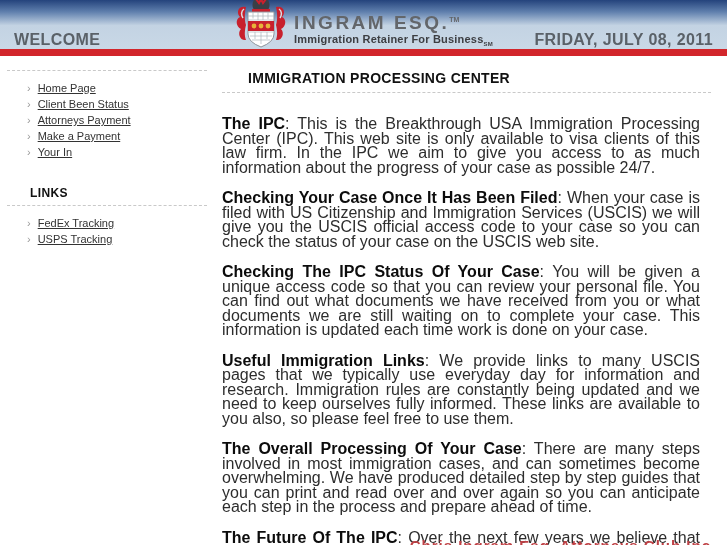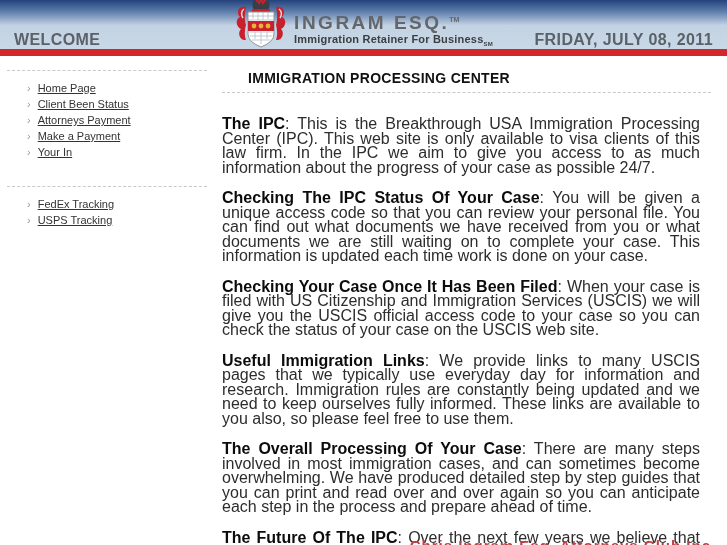--- a/index.html
+++ b/index.html
@@ -144,42 +144,43 @@
               <a class="sb-link">Make a Payment</a>
             </li>
             <li>
               <span class="bullet">›</span>
               <a class="sb-link">Your In</a>
             </li>
           </ul>
   </div>
 
   <div class="sb-section">
+    <div class="sb-title">LINKS</div>
     <hr class="sb-rule">
     <ul class="sb-list">
             <li>
               <span class="bullet">›</span>
               <a class="sb-link">FedEx Tracking</a>
             </li>
             <li>
               <span class="bullet">›</span>
               <a class="sb-link">USPS Tracking</a>
             </li>
           </ul>
   </div>
 </div>
     <div id="main">
       <h1 id="main-title">IMMIGRATION PROCESSING CENTER</h1>
       <hr id="title-rule">
       <div id="paragraphs">
   <p class="para"><span class="lead">The IPC</span><span>: </span><span>This is the Breakthrough USA Immigration Processing Center (IPC). This web site is only available to visa clients of this law firm. In the IPC we aim to give you access to as much information about the progress of your case as possible 24/7.</span></p>
 
+  <p class="para"><span class="lead">Checking Your Case Once It Has Been Filed</span><span>: </span><span>When your case is filed with US Citizenship and Immigration Services (USCIS) we will give you the USCIS official access code to your case so you can check the status of your case on the USCIS web site.</span></p>
+
   <p class="para"><span class="lead">Checking The IPC Status Of Your Case</span><span>: </span><span>You will be given a unique access code so that you can review your personal file. You can find out what documents we have received from you or what documents we are still waiting on to complete your case. This information is updated each time work is done on your case.</span></p>
-
-  <p class="para"><span class="lead">Checking Your Case Once It Has Been Filed</span><span>: </span><span>When your case is filed with US Citizenship and Immigration Services (USCIS) we will give you the USCIS official access code to your case so you can check the status of your case on the USCIS web site.</span></p>
 
   <p class="para"><span class="lead">Useful Immigration Links</span><span>: </span><span>We provide links to many USCIS pages that we typically use everyday day for information and research. Immigration rules are constantly being updated and we need to keep ourselves fully informed. These links are available to you also, so please feel free to use them.</span></p>
 
   <p class="para"><span class="lead">The Overall Processing Of Your Case</span><span>: </span><span>There are many steps involved in most immigration cases, and can sometimes become overwhelming. We have produced detailed step by step guides that you can print and read over and over again so you can anticipate each step in the process and prepare ahead of time.</span></p>
 
   <p class="para"><span class="lead">The Future Of The IPC</span><span>: </span><span>Over the next few years we believe that the virtual world of business will become that standard and we aim to be at the cutting edge. We are developing online visual presentations where our attorneys will present the law. So, for example, if you were getting married to a US citizen you could download visual presentation clips where you'd be able to see an attorney explain the ins and outs of this case. You would be able to keep re-playing the clip so that if you forgot a point you would not have to worry about it. At the end you would be able to email the attorney for specific answers if you needed to. It's very exciting.</span></p>
 
 </div>
     </div>
   </div>

